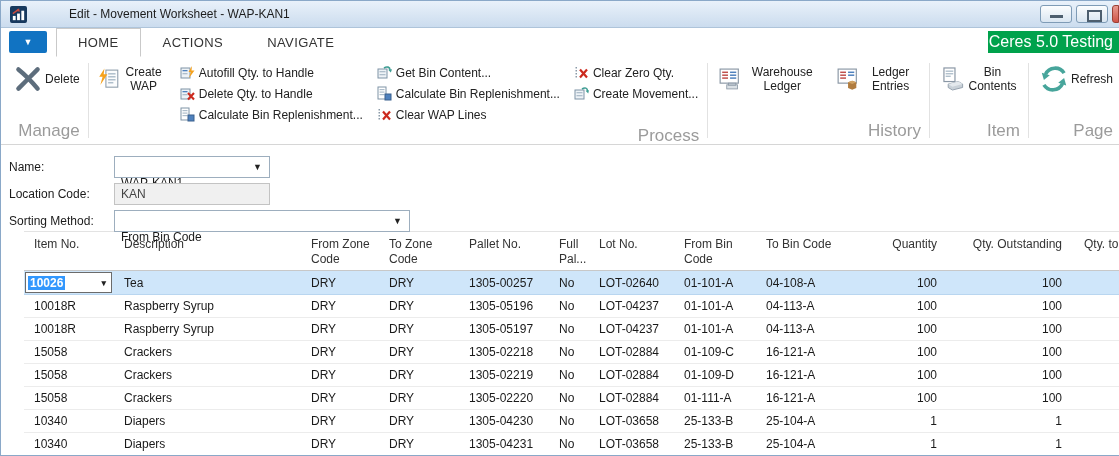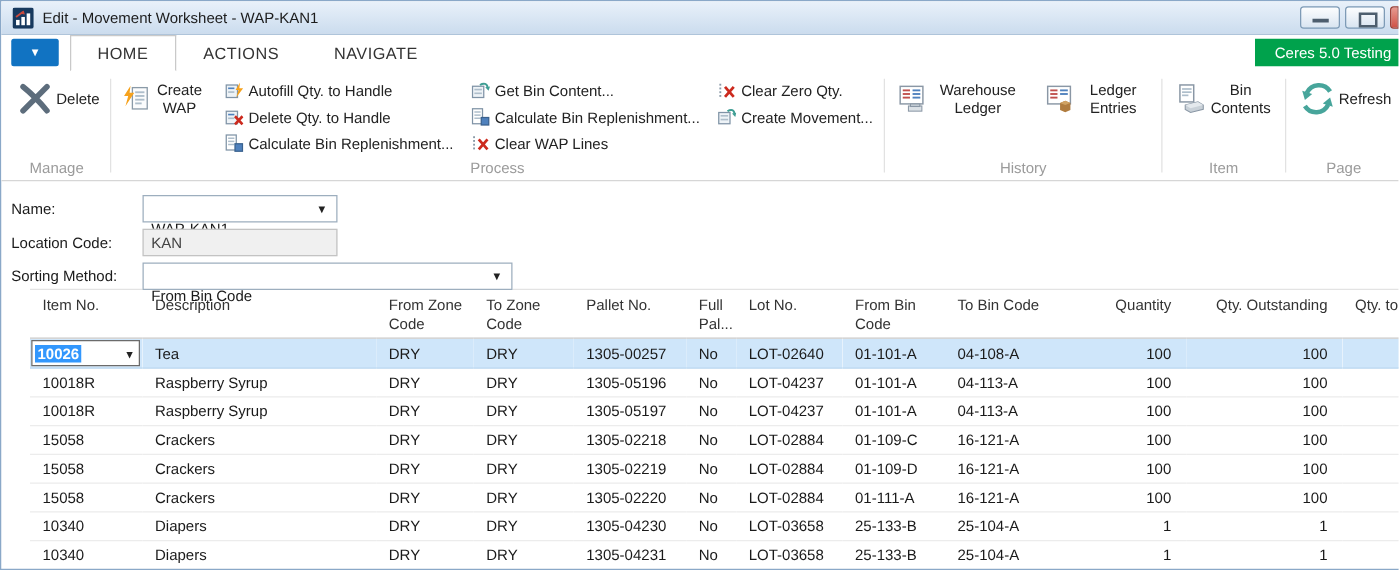--- a/index.html
+++ b/index.html
@@ -11,21 +11,21 @@
     background:#fff; border:1px solid #8aa8c8; border-right:none;
   }
 
   
   .titlebar {
     height:27px; display:flex; align-items:center; padding-left:9px;
     background:linear-gradient(#e9f1fa, #cbdcee);
     border-bottom:1px solid #aec4da;
   }
   .title-icon { width:17px; height:17px; margin-right:7px; flex:0 0 auto; }
-  .title-text { font-size:12px; color:#1c1c1c; white-space:nowrap; }
+  .title-text { font-size:12px; color:#1c1c1c; white-space:nowrap;margin-left:35px; }
   .win-controls { position:absolute; top:4px; right:0; display:flex; gap:4px; }
   .win-btn {
     width:32px; height:18px; border:1px solid #7e9bb6; border-radius:3px;
     background:linear-gradient(#fcfdfe,#d9e5f1); position:relative; cursor:default;
   }
   .win-btn.min::after { content:""; position:absolute; left:9px; bottom:4px; width:13px; height:3px; background:#4d5e6e; }
   .win-btn.max::after { content:""; position:absolute; left:10px; top:4px; width:11px; height:8px; border:2px solid #4d5e6e; }
   .win-btn.close-sliver { width:7px; border-radius:3px 0 0 3px; background:linear-gradient(#e89a90,#cf5347); border-color:#9c4036; }
 
   
@@ -36,28 +36,28 @@
     cursor:pointer; flex:0 0 auto;
   }
   .app-btn .arr { color:#fff; font-size:9px; line-height:1; }
   .tab {
     padding:0 21px; display:flex; align-items:center; font-size:13px; color:#333;
     letter-spacing:.4px; cursor:pointer; border:1px solid transparent;
   }
   .tab.active { background:#fff; border-color:#c9c9c9; border-bottom-color:#fff; }
   .badge {
     position:absolute; right:0; top:3px; height:22px; display:flex; align-items:center;
-    padding:0 6px 0 16px; color:#fff; font-size:12px; white-space:nowrap;
+    padding:0 6px 0 1px; color:#fff; font-size:16px; white-space:nowrap;
   }
 
   
   .ribbon { height:88px; background:#fff; border-bottom:1px solid #d6d6d6; display:flex; padding:2px 0 0 4px; }
   .rgroup { display:flex; flex-direction:column; }
   .rgroup-content { display:flex; flex:1; align-items:flex-start; }
-  .rgroup-label { text-align:center; color:#9b9b9b; font-size:12px; padding:2px 6px 3px; }
+  .rgroup-label { text-align:right; color:#9b9b9b; font-size:17px; padding:2px 6px 3px; }
   .rsep { border-left:1px solid #e2e2e2; margin:4px 2px 6px; }
   .rbig {
     display:flex; flex-direction:row; align-items:center; text-align:center;
     padding:3px 6px 0; cursor:pointer; min-width:52px;
   }
   .rbig .icon32 { width:34px; height:34px; display:block; margin-bottom:2px; }
   .rbig .rlabel { font-size:12px; line-height:1.15; color:#222; white-space:pre-line; }
   .rsmallcol { display:flex; flex-direction:column; padding:4px 2px 0 4px; gap:2px; }
   .rsmall { display:flex; align-items:center; gap:4px; height:19px; padding:0 5px 0 3px; cursor:pointer; white-space:nowrap; color:#222; }
   .icon14 { width:15px; height:15px; flex:0 0 auto; }

